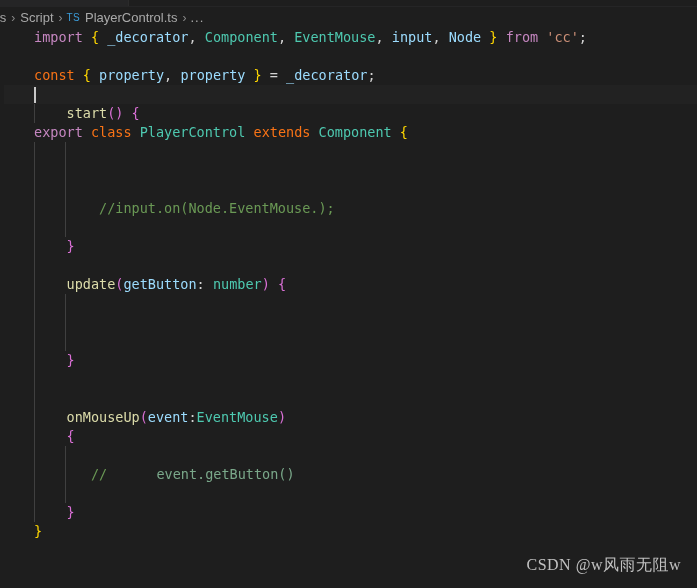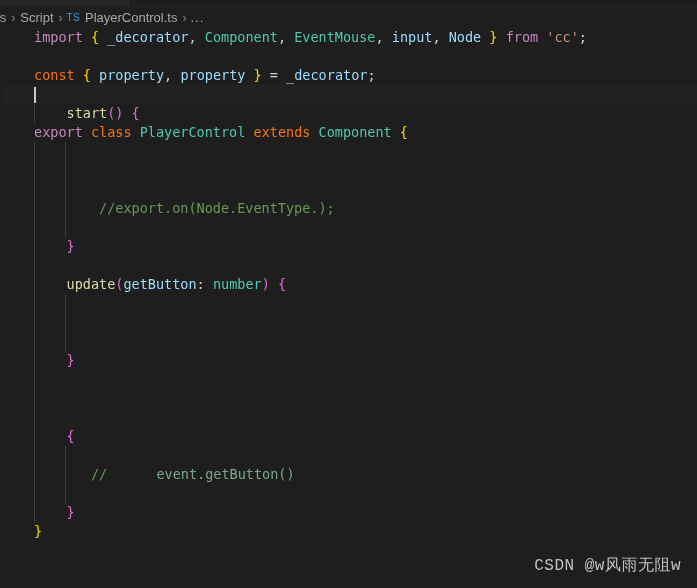--- a/index.html
+++ b/index.html
@@ -144,21 +144,21 @@
   .t-cmt2    { color: #7aa88a; margin-left: 33px; }
   .t-punct   { color: #d4d4d4; }
   .t-deco    { color: #dcdcaa; }
 
   
   .watermark {
     position: absolute;
     right: 16px;
     bottom: 12px;
     color: #cfcfcf;
-    font-family: Liberation Mono, monospace;
+    font-family: Liberation Serif, serif;
     font-size: 16px;
     letter-spacing: .5px;
     opacity: .92;
     pointer-events: none;
     margin-top: 16px;
   }
 </style>
 </head>
 <body>
 
@@ -232,21 +232,21 @@
       <div class="gutter"></div>
       <div class="guide g1"></div>
       <div class="guide g2"></div>
       <div class="code"></div>
     </div>
 
     <div class="row">
       <div class="gutter"></div>
       <div class="guide g1"></div>
       <div class="guide g2"></div>
-      <div class="code">        <span class="t-cmt">//export.on(Node.EventType.);</span></div>
+      <div class="code">        <span class="t-cmt">//input.on(Node.EventMouse.);</span></div>
     </div>
 
     <div class="row">
       <div class="gutter"></div>
       <div class="guide g1"></div>
       <div class="guide g2"></div>
       <div class="code"></div>
     </div>
 
     <div class="row">
@@ -302,20 +302,21 @@
 
     <div class="row">
       <div class="gutter"></div>
       <div class="guide g1"></div>
       <div class="code"></div>
     </div>
 
     <div class="row">
       <div class="gutter"></div>
       <div class="guide g1"></div>
+      <div class="code">    <span class="t-fn">onMouseUp</span><span class="t-brace-m">(</span><span class="t-var">event</span><span class="t-punct">:</span><span class="t-type">EventMouse</span><span class="t-brace-m">)</span></div>
     </div>
 
     <div class="row">
       <div class="gutter"></div>
       <div class="guide g1"></div>
       <div class="code">    <span class="t-brace-m">{</span></div>
     </div>
 
     <div class="row">
       <div class="gutter"></div>

